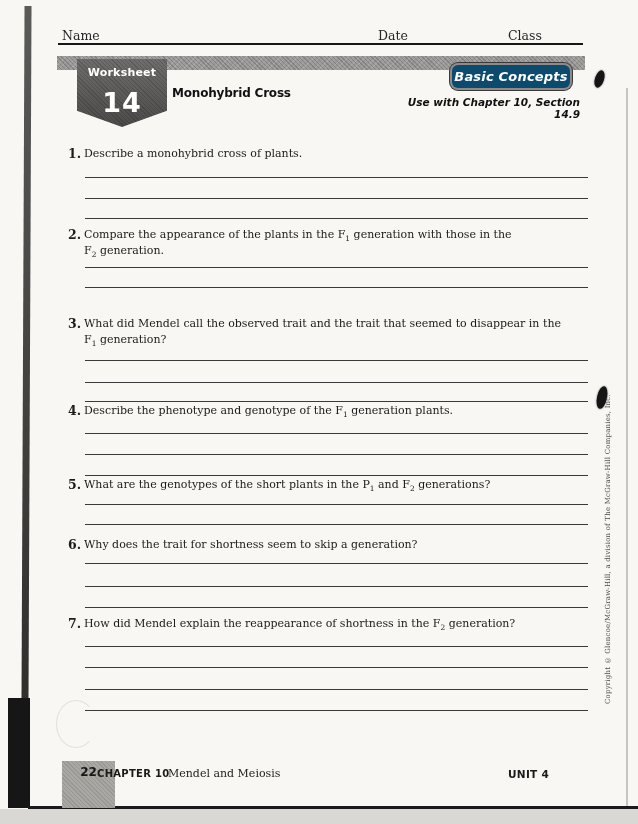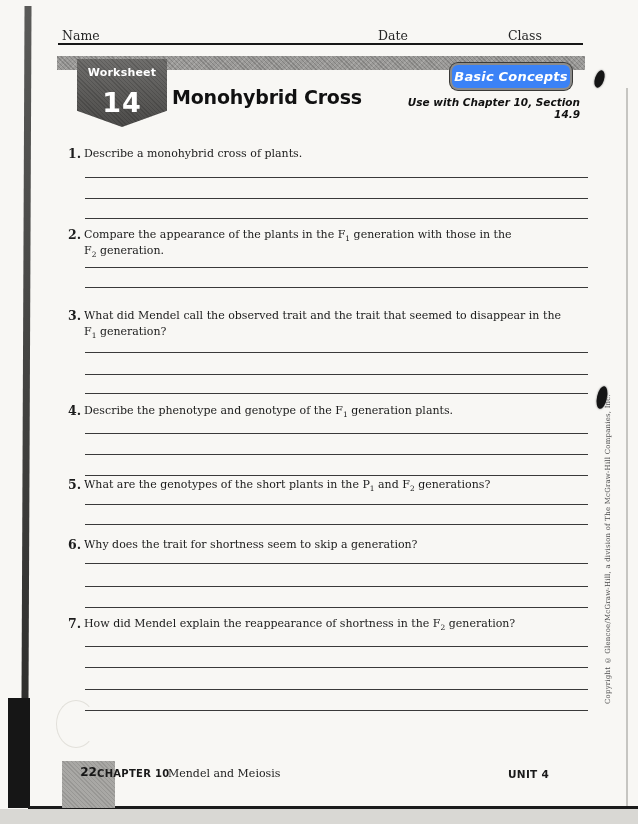--- a/index.html
+++ b/index.html
@@ -43,35 +43,35 @@
       repeating-linear-gradient(-45deg,rgba(255,255,255,.14) 0 1px,transparent 1px 4px);}
   .shield{left:77px;top:59px;width:90px;height:68px;
     background:linear-gradient(180deg,#6f6e6c,#4c4b49);
     background-image:repeating-linear-gradient(45deg,rgba(0,0,0,.15) 0 1px,transparent 1px 3px),
       linear-gradient(180deg,#6f6e6c,#4c4b49);
     clip-path:polygon(0 0,100% 0,100% 76%,50% 100%,0 76%);
     text-align:center;color:#fff;font-family:"DejaVu Sans", sans-serif;}
   .shield .ws-label{display:block;margin-top:7px;font-size:11px;font-weight:bold;letter-spacing:.2px;}
   .shield .ws-num{display:block;margin-top:11px;font-size:27px;font-weight:bold;line-height:26px;letter-spacing:1px;}
   .ws-title{left:172px;top:86px;font-family:"DejaVu Sans", sans-serif;
-    font-weight:bold;font-size:19px;color:#111;letter-spacing:-.2px;}
-  .badge{left:452px;top:65px;width:118px;height:23px;background:#3b82f6;border-radius:6px;
+    font-weight:bold;font-size:12px;color:#111;letter-spacing:-.2px;}
+  .badge{left:452px;top:65px;width:118px;height:23px;background:#0c4a6e;border-radius:6px;
     box-shadow:0 0 0 2px #8d8c8a,0 0 0 3px #3a3a38;
     color:#fff;font-family:"DejaVu Sans", sans-serif;font-weight:bold;font-style:italic;
     font-size:13px;text-align:center;line-height:23px;letter-spacing:.2px;}
   .use-with{left:380px;top:96px;width:200px;text-align:right;
     font-family:"DejaVu Sans", sans-serif;font-weight:bold;font-style:italic;font-size:10.5px;color:#111;}
 
   
   .q{position:absolute;left:68px;width:522px;}
   .qnum{display:inline-block;width:16px;font-weight:bold;font-size:12.5px;vertical-align:top;}
   .qtext{display:inline-block;vertical-align:top;font-size:11px;line-height:16px;color:#1a1a1a;}
   sub{font-size:.68em;line-height:0;}
   .ln{position:absolute;left:17px;width:503px;height:0;border-top:1px solid #3a3a3a;}
-  .q1{top:146px;} .q2{top:227px;} .q3{top:308px;} .q4{top:395px;margin-top:8px;}
+  .q1{top:146px;} .q2{top:227px;} .q3{top:316px;} .q4{top:395px;margin-top:8px;}
   .q5{top:477px;} .q6{top:537px;} .q7{top:616px;}
   .q2 .qtext{max-width:438px;} .q3 .qtext{max-width:478px;}
 
   
   .pg-box{left:62px;top:761px;width:53px;height:47px;background:#a9a8a5;
     background-image:repeating-linear-gradient(45deg,rgba(0,0,0,.10) 0 1px,transparent 1px 3px);
     text-align:center;font-family:"DejaVu Sans", sans-serif;font-weight:bold;font-size:12px;
     color:#161616;padding-top:4px;box-sizing:border-box;}
   .ft-chapter{left:97px;top:768px;font-family:"DejaVu Sans", sans-serif;font-weight:bold;font-size:10px;color:#1a1a1a;letter-spacing:.3px;}
   .ft-title{left:168px;top:767px;font-size:11px;color:#222;}

